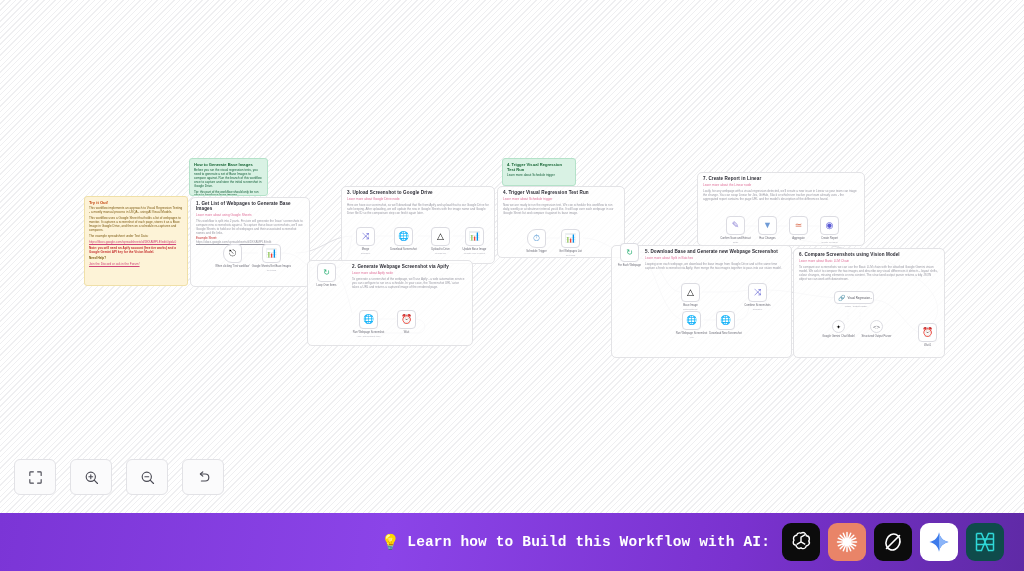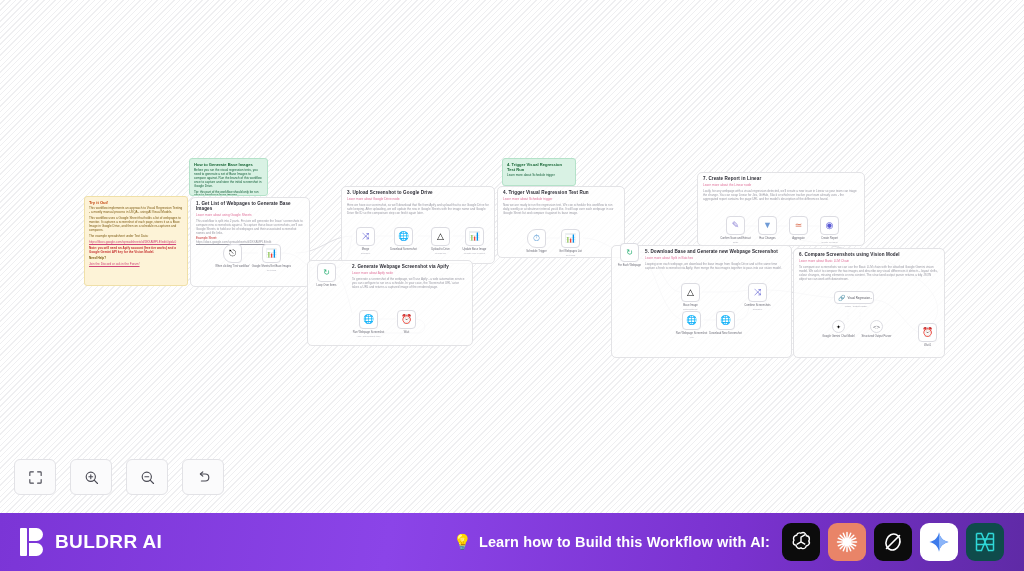--- a/index.html
+++ b/index.html
@@ -119,21 +119,21 @@
     position:absolute; background:#fff; display:block;
   }
   .bm-bar { left:0; top:0; width:7px; height:28px; border-radius:1px; }
   .bm-top { left:9px; top:0; width:14px; height:13px; border-radius: 0 7px 7px 0; }
   .bm-bot { left:9px; top:15px; width:14px; height:13px; border-radius: 0 7px 7px 0; }
   .brand-name { color:#fff; font-size:19px; font-weight:bold; letter-spacing:.02em; }
 
   .footer-right { margin-left:auto; display:flex; align-items:center; gap:12px; }
   .cta { display:flex; align-items:center; gap:7px; }
   .bulb { font-size:15px; }
-  .cta-text { color:#fff; font-size:14.5px; font-weight:bold; letter-spacing:.01em; }
+  .cta-text { color:#fff; font-size:14.5px; font-weight:bold; letter-spacing:.01em;font-family:Liberation Mono, monospace; }
   .logos { display:flex; gap:8px; }
   .logo {
     width:38px; height:38px; border-radius:9px;
     display:flex; align-items:center; justify-content:center;
   }
   .logo svg { width:24px; height:24px; }
   .l-openai  { background:#0c0c0c; }
   .l-claude  { background:#e98468; }
   .l-grok    { background:#0c0c0c; }
   .l-gemini  { background:#ffffff; }
@@ -417,28 +417,20 @@
     </div>
     <div class="tool-btn">
       <svg viewBox="0 0 24 24">
         <path d="M8 7H14.5A5 5 0 0 1 14.5 17H9" stroke-linecap="round"></path>
         <path d="M11 4 7.5 7 11 10" stroke-linecap="round" stroke-linejoin="round"></path>
       </svg>
     </div>
   </div>
 
   <div id="footer">
-    <div class="brand">
-      <div class="brand-mark">
-        <i class="bm-bar"></i>
-          <i class="bm-top"></i>
-          <i class="bm-bot"></i>
-      </div>
-      <div class="brand-name">BULDRR AI</div>
-    </div>
 
     <div class="footer-right">
       <div class="cta">
         <span class="bulb">💡</span>
         <span class="cta-text">Learn how to Build this Workflow with AI:</span>
       </div>
       <div class="logos">
         <div class="logo l-openai">
           <svg viewBox="0 0 24 24" fill="none" stroke="#fff" stroke-width="1.4">
             <path d="M12 3.2c1.6-1 3.6-.6 4.7.9.4.5.6 1.1.7 1.7 1.7.1 3 1.6 3 3.3 0 .7-.2 1.3-.6 1.9.9 1.4.6 3.3-.8 4.3-.5.4-1.2.6-1.8.7-.3 1.7-1.9 2.9-3.6 2.6-.6-.1-1.2-.4-1.6-.8-1.4.9-3.3.5-4.3-.9-.4-.5-.6-1.1-.6-1.7-1.7-.2-3-1.7-2.8-3.4.1-.6.3-1.2.7-1.7-.9-1.4-.5-3.3.9-4.2.5-.4 1.1-.5 1.7-.6.3-1.3 1.4-2.3 2.7-2.4.7-.1 1.4.1 1.9.4z"></path>

